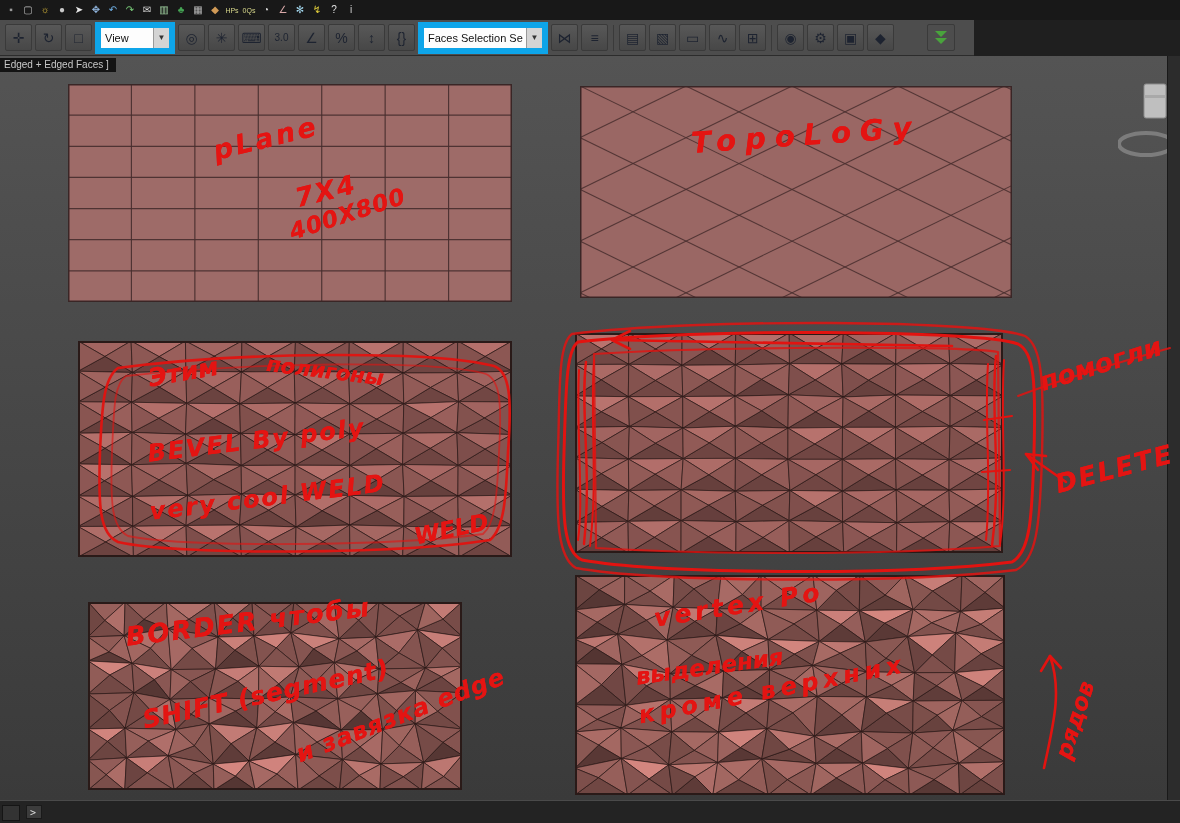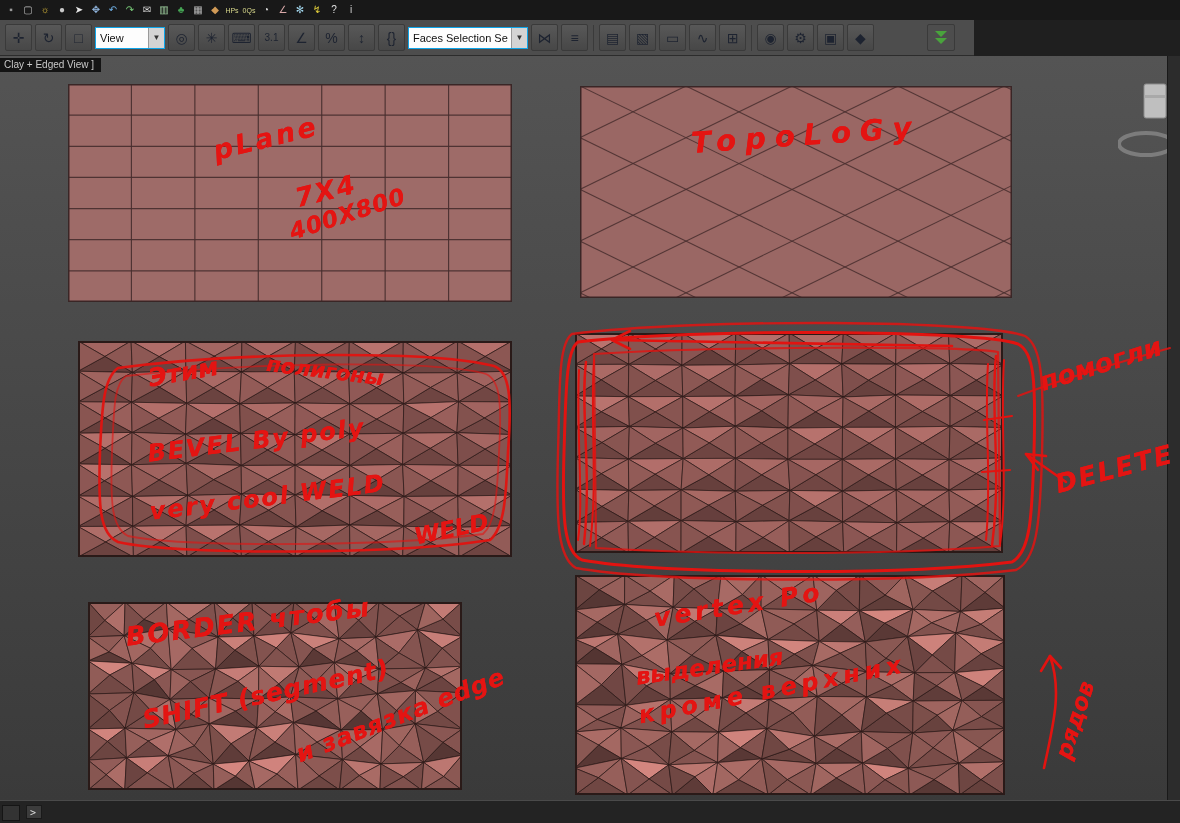--- a/index.html
+++ b/index.html
@@ -14,21 +14,21 @@
 
   
   .toolbar2{position:absolute;left:0;top:20px;width:1180px;height:36px;background:#1f1f1f;}
   .toolbar2-inner{position:absolute;left:0;top:0;width:974px;height:36px;background:#4d4d4d;
                   border-bottom:1px solid #2c2c2c;display:flex;align-items:center;gap:3px;
                   padding:0 5px;box-sizing:border-box;}
   .tgroup{display:flex;gap:3px;flex:0 0 auto;}
   .tbtn{width:25px;height:25px;flex:0 0 auto;background:linear-gradient(#585858,#474747);
         border:1px solid #3a3a3a;border-radius:2px;color:#1d2330;display:flex;
         align-items:center;justify-content:center;font-size:14px;line-height:1;}
-  .combo{height:20px;background:#fdfdfd;border:1px solid #0ea5e9;display:flex;align-items:center;
+  .combo{height:20px;background:#fdfdfd;border:6px solid #0ea5e9;display:flex;align-items:center;
          font-size:11px;color:#111;flex:0 0 auto;overflow:hidden;}
   .combo .val{flex:1;padding:0 4px;white-space:nowrap;overflow:hidden;}
   .combo .arrow{width:15px;height:100%;background:#d4d4d4;border-left:1px solid #9a9a9a;
                 display:flex;align-items:center;justify-content:center;font-size:8px;color:#333;}
   .sep{width:1px;height:26px;background:#3a3a3a;margin:0 2px;flex:0 0 auto;}
   .chevrons{width:26px;height:25px;margin-left:auto;margin-right:14px;background:#4d4d4d;
             border:1px solid #3a3a3a;border-radius:2px;display:flex;flex-direction:column;
             align-items:center;justify-content:center;gap:1px;flex:0 0 auto;}
   .chev{width:0;height:0;border-left:6px solid transparent;border-right:6px solid transparent;
         border-top:6px solid #49a33c;}
@@ -122,21 +122,21 @@
         <span class="arrow">▼</span>
       </div>
       <div class="tgroup">
 
       <span class="tbtn">◎</span>
           <span class="tbtn">✳</span>
           <span class="tbtn">⌨</span>
         </div>
       <div class="tgroup">
 
-      <span class="tbtn" style="font-size: 10px;">3.1</span>
+      <span class="tbtn" style="font-size: 10px;">3.0</span>
           <span class="tbtn">∠</span>
           <span class="tbtn">%</span>
           <span class="tbtn">↕</span>
         </div>
       <span class="tbtn">{}</span>
       <div class="combo" style="width:118px">
         <span class="val">Faces Selection Se</span>
         <span class="arrow">▼</span>
       </div>
       <div class="tgroup">
@@ -162,21 +162,21 @@
           <span class="tbtn">◆</span>
         </div>
       <div class="chevrons">
         <span class="chev"></span>
         <span class="chev"></span>
       </div>
     </div>
   </div>
 
   <div class="viewport">
-    <div class="vplabel">Clay + Edged View ]</div>
+    <div class="vplabel">Edged + Edged Faces ]</div>
 
     <svg class="plane" id="m1" style="left:68px;top:28px" width="444" height="218">
         <rect x="0" y="0" width="444" height="218" fill="#9e6b68"></rect>
         <line x1="63.42857142857143" y1="0" x2="63.42857142857143" y2="218" stroke="rgba(70,45,45,0.9)" stroke-width="1.2"></line>
         <line x1="126.85714285714286" y1="0" x2="126.85714285714286" y2="218" stroke="rgba(70,45,45,0.9)" stroke-width="1.2"></line>
         <line x1="190.28571428571428" y1="0" x2="190.28571428571428" y2="218" stroke="rgba(70,45,45,0.9)" stroke-width="1.2"></line>
         <line x1="253.71428571428572" y1="0" x2="253.71428571428572" y2="218" stroke="rgba(70,45,45,0.9)" stroke-width="1.2"></line>
         <line x1="317.14285714285717" y1="0" x2="317.14285714285717" y2="218" stroke="rgba(70,45,45,0.9)" stroke-width="1.2"></line>
         <line x1="380.57142857142856" y1="0" x2="380.57142857142856" y2="218" stroke="rgba(70,45,45,0.9)" stroke-width="1.2"></line>
         <line x1="0" y1="31.142857142857142" x2="444" y2="31.142857142857142" stroke="rgba(70,45,45,0.9)" stroke-width="1.2"></line>

